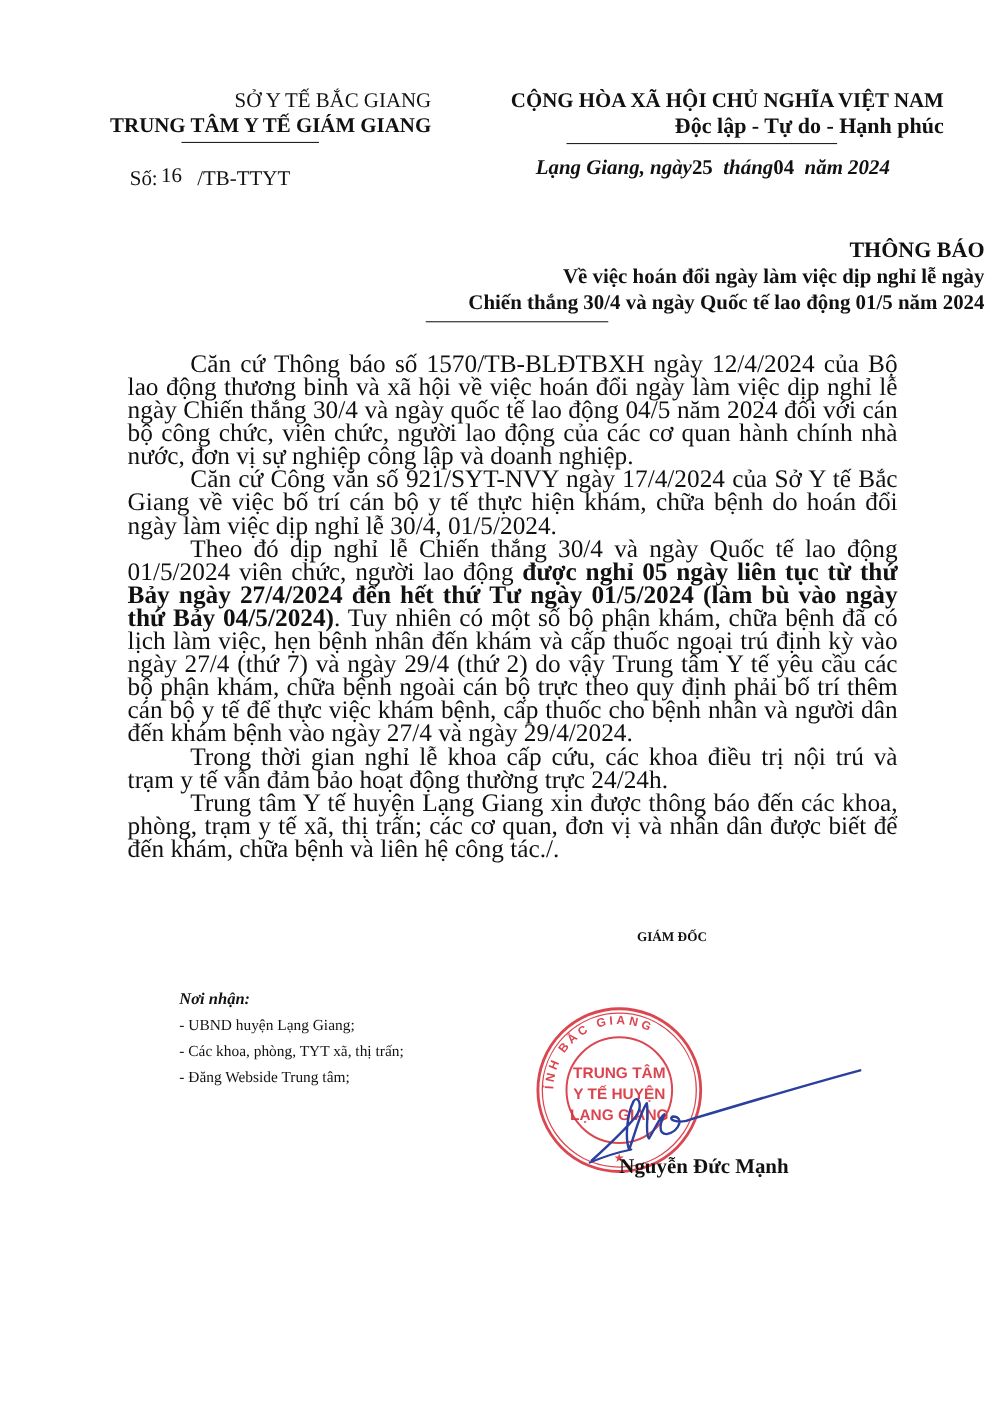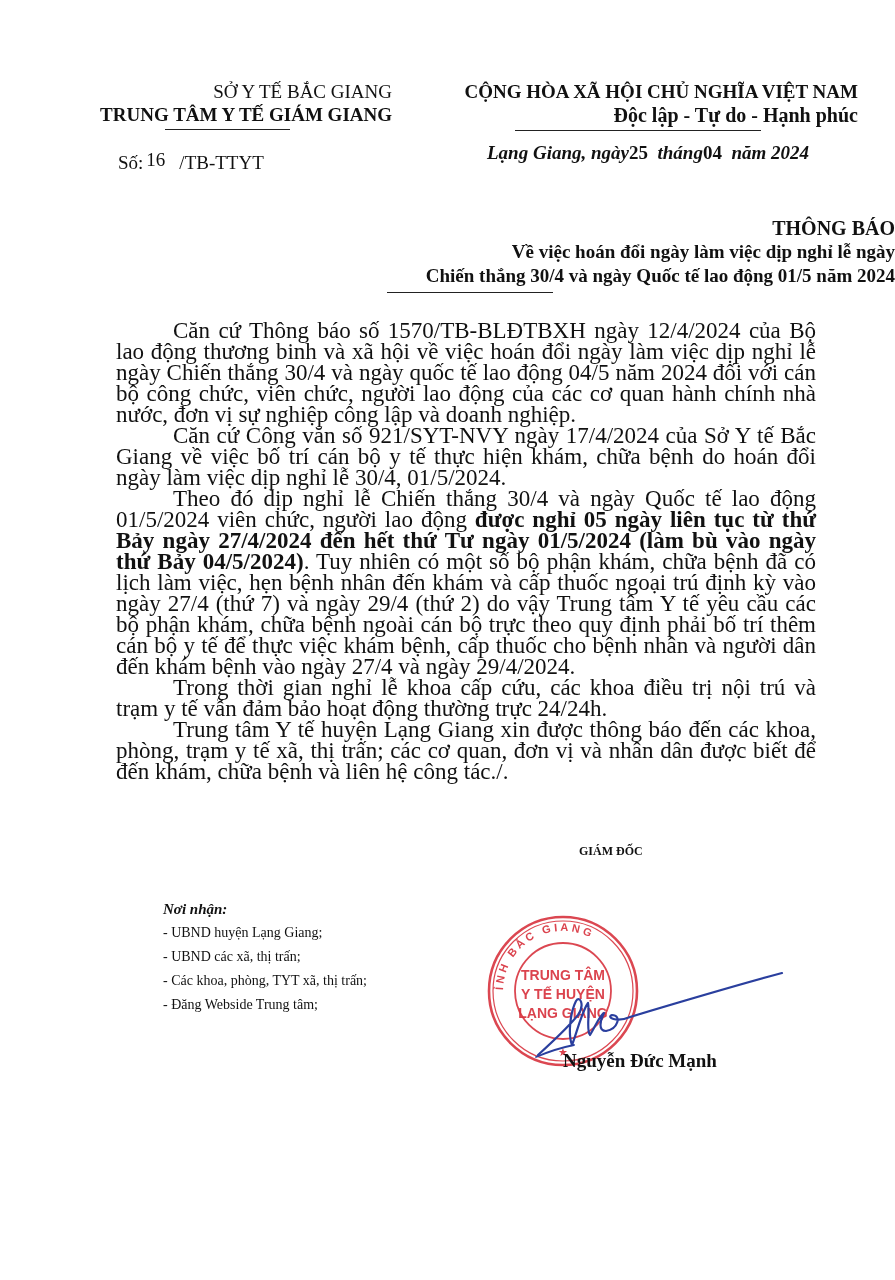--- a/index.html
+++ b/index.html
@@ -79,21 +79,20 @@
   <p>Căn cứ Thông báo số 1570/TB-BLĐTBXH ngày 12/4/2024 của Bộ lao động thương binh và xã hội về việc hoán đổi ngày làm việc dịp nghỉ lễ ngày Chiến thắng 30/4 và ngày quốc tế lao động 04/5 năm 2024 đối với cán bộ công chức, viên chức, người lao động của các cơ quan hành chính nhà nước, đơn vị sự nghiệp công lập và doanh nghiệp.</p>
   <p>Căn cứ Công văn số 921/SYT-NVY ngày 17/4/2024 của Sở Y tế Bắc Giang về việc bố trí cán bộ y tế thực hiện khám, chữa bệnh do hoán đổi ngày làm việc dịp nghỉ lễ 30/4, 01/5/2024.</p>
   <p><span>Theo đó dịp nghỉ lễ Chiến thắng 30/4 và ngày Quốc tế lao động 01/5/2024 viên chức, người lao động </span><b>được nghỉ 05 ngày liên tục từ thứ Bảy ngày 27/4/2024 đến hết thứ Tư ngày 01/5/2024 (làm bù vào ngày thứ Bảy 04/5/2024)</b><span>. Tuy nhiên có một số bộ phận khám, chữa bệnh đã có lịch làm việc, hẹn bệnh nhân đến khám và cấp thuốc ngoại trú định kỳ vào ngày 27/4 (thứ 7) và ngày 29/4 (thứ 2) do vậy Trung tâm Y tế yêu cầu các bộ phận khám, chữa bệnh ngoài cán bộ trực theo quy định phải bố trí thêm cán bộ y tế để thực việc khám bệnh, cấp thuốc cho bệnh nhân và người dân đến khám bệnh vào ngày 27/4 và ngày 29/4/2024.</span></p>
   <p>Trong thời gian nghỉ lễ khoa cấp cứu, các khoa điều trị nội trú và trạm y tế vẫn đảm bảo hoạt động thường trực 24/24h.</p>
   <p>Trung tâm Y tế huyện Lạng Giang xin được thông báo đến các khoa, phòng, trạm y tế xã, thị trấn; các cơ quan, đơn vị và nhân dân được biết để đến khám, chữa bệnh và liên hệ công tác./.</p>
 </div>
 
 <div id="recipients" class="abs">
   <div class="head">Nơi nhận:</div>
   <div>- UBND huyện Lạng Giang;</div>
-  <div>- UBND các xã, thị trấn;</div>
   <div>- Các khoa, phòng, TYT xã, thị trấn;</div>
   <div>- Đăng Webside Trung tâm;</div>
 </div>
 
 <div id="signature-title" class="abs">GIÁM ĐỐC</div>
 
 <svg id="stamp" class="abs" viewBox="0 0 154 154">
   <defs>
     <path id="ringPath" d="M77,77 m-60,0 a60,60 0 1,1 120,0 a60,60 0 1,1 -120,0"></path>
   </defs>

